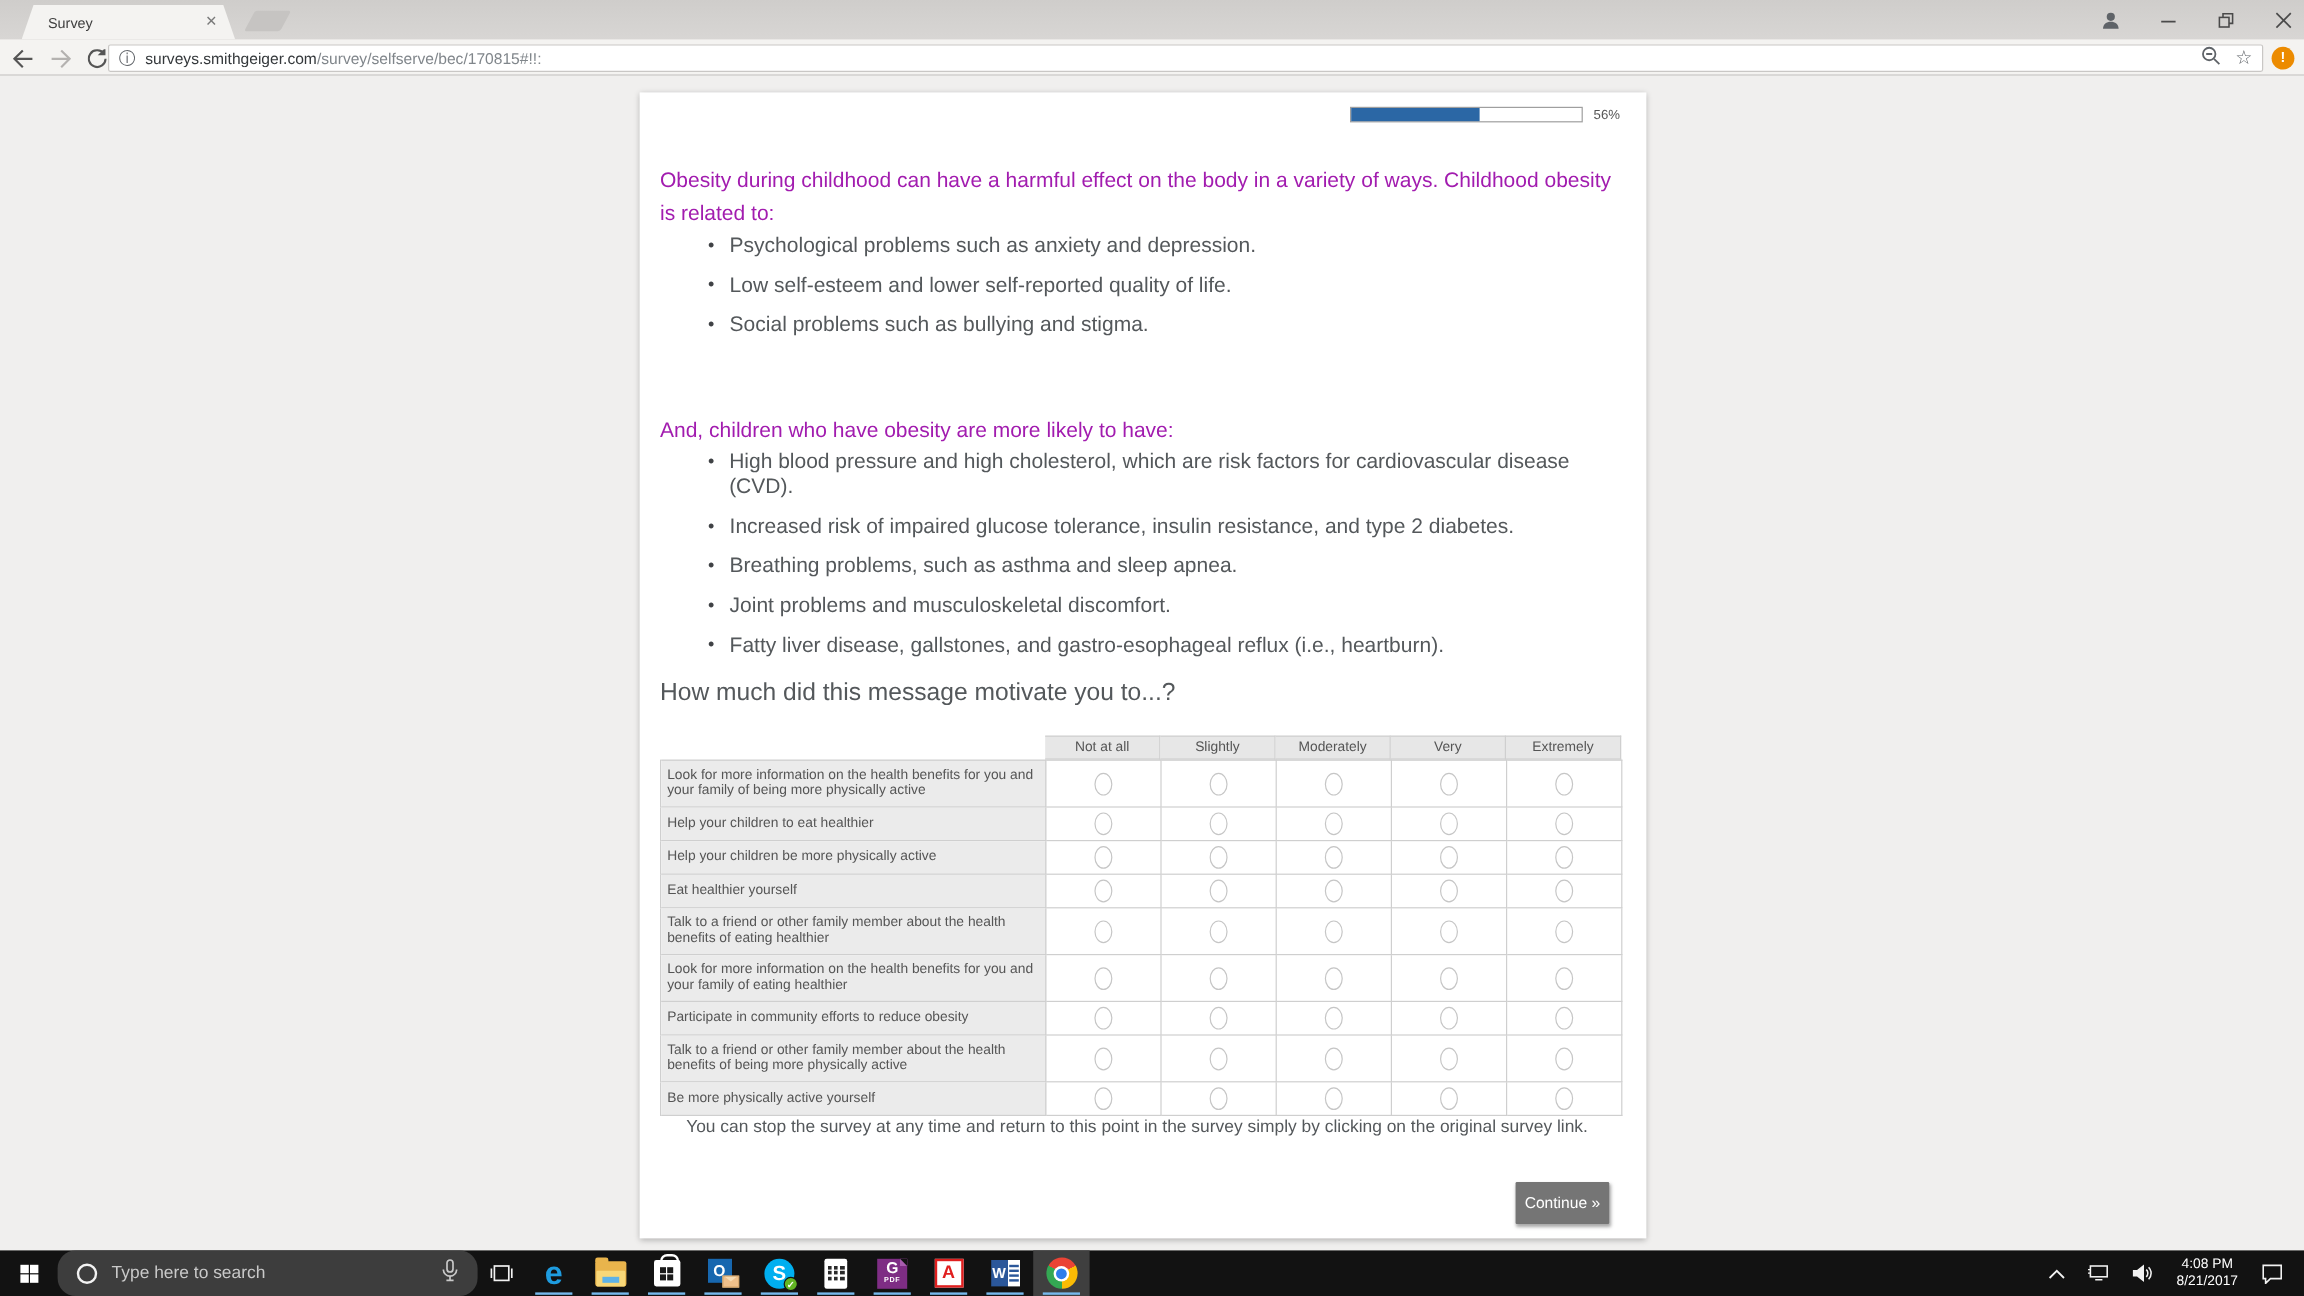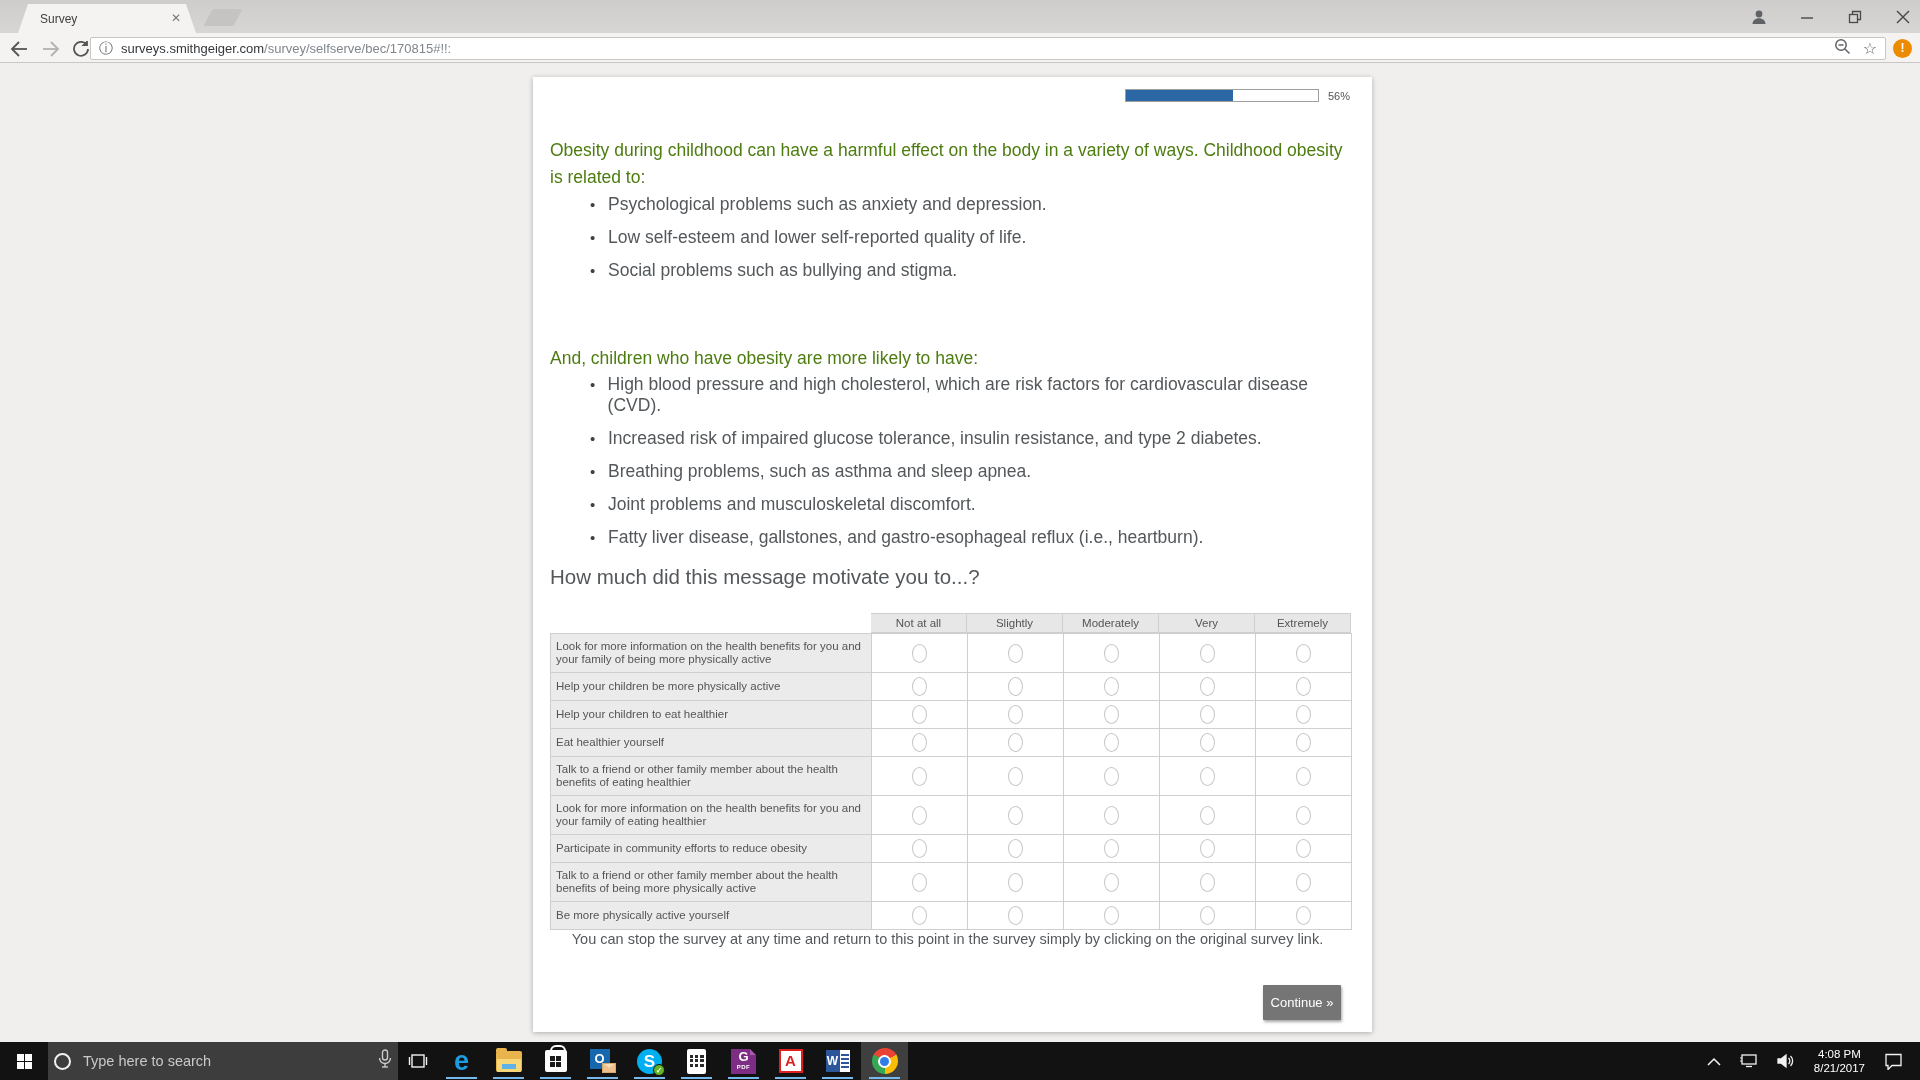--- a/index.html
+++ b/index.html
@@ -43,21 +43,21 @@
   #page { position:absolute; left:0; top:64px; width:1920px; height:978px;
     background:#f0efee; }
   #panel { position:absolute; left:533px; top:13px; width:839px; height:955px;
     background:#fff; box-shadow:0 1px 5px rgba(0,0,0,.28); }
 
   #progress-row { position:absolute; top:12px; right:22px; display:flex; align-items:flex-end; gap:9px; }
   #progress-track { width:194px; height:13px; border:1px solid #9f9f9f; background:#fff; }
   #progress-fill { height:100%; background:#2b67a5; }
   #progress-label { font-size:11px; color:#555; }
 
-  .copy { color:#4d7c0f; font-size:17.5px; line-height:27px; }
+  .copy { color:#a21caf; font-size:17.5px; line-height:27px; }
   #intro-text { position:absolute; left:17px; top:60px; width:795px; }
   #intro-list { position:absolute; left:17px; top:117px; width:795px; }
   #second-text { position:absolute; left:17px; top:268px; width:795px; }
   #second-list { position:absolute; left:17px; top:297px; width:795px; }
   .bullet-item { display:flex; margin-bottom:12px; color:#54585b; font-size:17.5px; line-height:21px; }
   .bullet-dot { width:14px; margin-left:40px; margin-right:4px; font-size:15px; line-height:21px; color:#3f4245; }
 
   #question { position:absolute; left:17px; top:488px; width:795px;
     font-size:20.5px; color:#54585b; }
 
@@ -87,21 +87,21 @@
     font-family:"Liberation Sans", sans-serif; }
 
   
   #taskbar { position:absolute; left:0; top:1042px; width:1920px; height:38px;
     background:#121212; display:flex; align-items:stretch; }
   .tb-start { width:48px; display:flex; align-items:center; justify-content:center; cursor:pointer; }
   .win-logo { width:15px; height:15px; display:grid; grid-template-columns:7px 7px;
     grid-template-rows:7px 7px; gap:1px; }
   .win-logo i { background:#fff; }
   #search-box { width:350px; background:#3d3d3d; display:flex; align-items:center;
-    padding:0 6px; cursor:text; }
+    padding:0 16px; cursor:text;border-radius:15px; }
   .cortana-ring { width:17px; height:17px; border:2.5px solid #f2f2f2; border-radius:50%;
     margin-right:12px; }
   #search-placeholder { flex:1; font-size:14.5px; color:#c9c9c9; }
   .tb-slot { width:47px; position:relative; display:flex; align-items:center;
     justify-content:center; cursor:pointer; }
   .tb-slot.running::after { content:""; position:absolute; left:8px; right:8px; bottom:1px;
     height:2px; background:#76b9ed; }
   .tb-slot.active { background:#3f3f3f; }
   .tb-taskview { width:40px; }
   #tray { margin-left:auto; display:flex; align-items:center; padding-right:8px; }
@@ -310,39 +310,39 @@
               <span class="radio"></span>
             </div>
             <div class="tcell">
               <span class="radio"></span>
             </div>
             <div class="tcell">
               <span class="radio"></span>
             </div>
           </div>
           <div class="trow">
+            <div class="trow-label">Help your children to eat healthier</div>
+            <div class="tcell">
+              <span class="radio"></span>
+            </div>
+            <div class="tcell">
+              <span class="radio"></span>
+            </div>
+            <div class="tcell">
+              <span class="radio"></span>
+            </div>
+            <div class="tcell">
+              <span class="radio"></span>
+            </div>
+            <div class="tcell">
+              <span class="radio"></span>
+            </div>
+          </div>
+          <div class="trow">
             <div class="trow-label">Help your children be more physically active</div>
-            <div class="tcell">
-              <span class="radio"></span>
-            </div>
-            <div class="tcell">
-              <span class="radio"></span>
-            </div>
-            <div class="tcell">
-              <span class="radio"></span>
-            </div>
-            <div class="tcell">
-              <span class="radio"></span>
-            </div>
-            <div class="tcell">
-              <span class="radio"></span>
-            </div>
-          </div>
-          <div class="trow">
-            <div class="trow-label">Help your children to eat healthier</div>
             <div class="tcell">
               <span class="radio"></span>
             </div>
             <div class="tcell">
               <span class="radio"></span>
             </div>
             <div class="tcell">
               <span class="radio"></span>
             </div>
             <div class="tcell">

